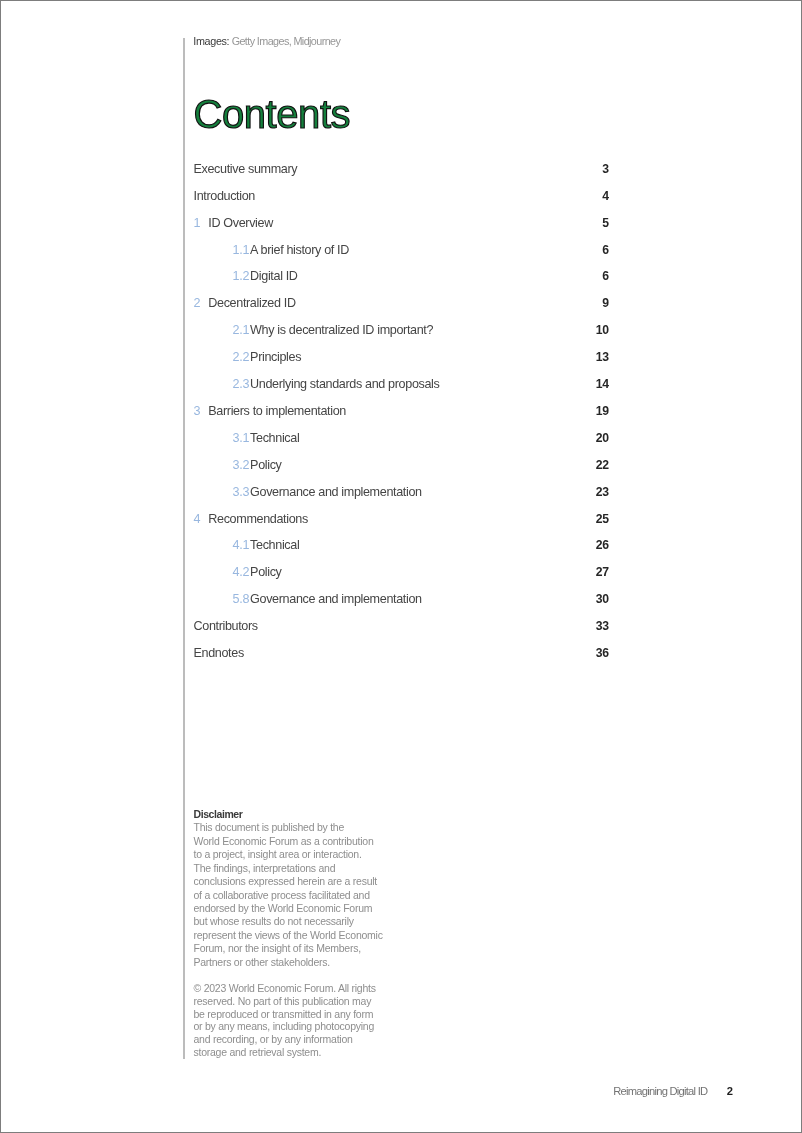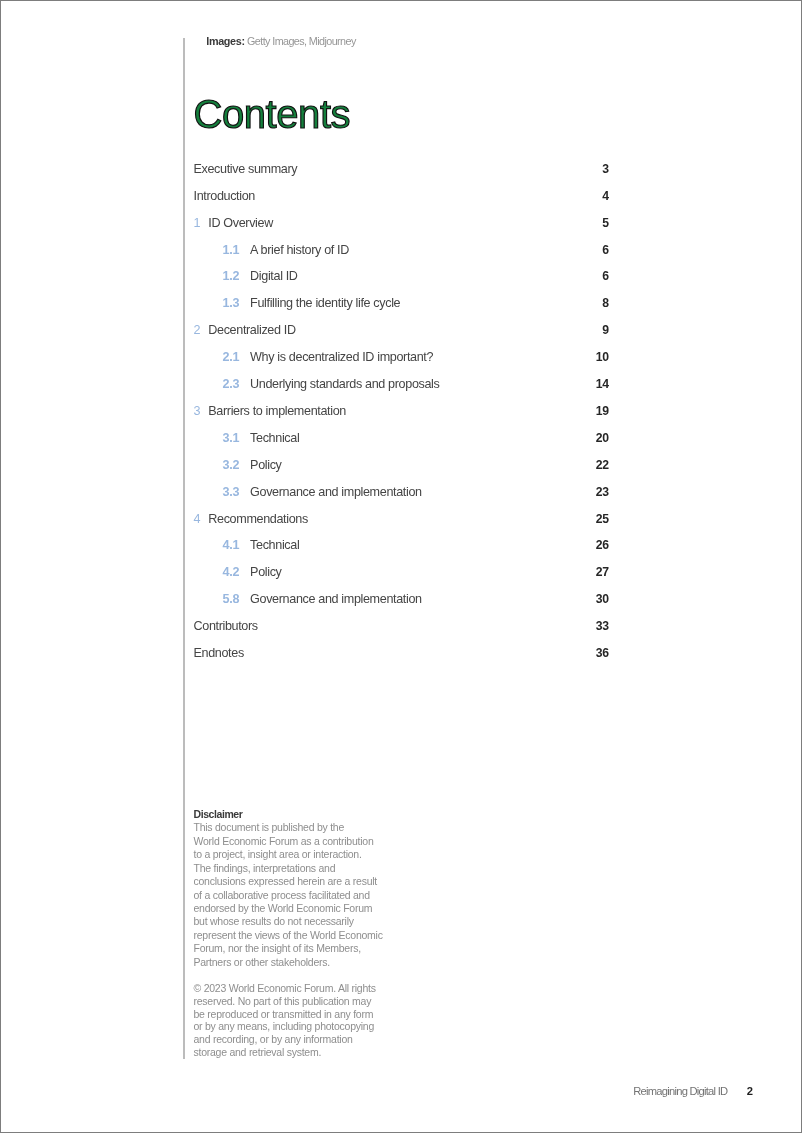--- a/index.html
+++ b/index.html
@@ -28,55 +28,55 @@
   .rule {
     position: absolute;
     left: 183.2px; top: 38.2px; width: 1.4px; height: 1021px;
     background: #bcbcbc;
   }
   .credit {
     position: absolute; left: 193.3px; top: 34.8px;
     font-size: 10.8px; line-height: 13px; color: #969696;
     letter-spacing: -0.6px; white-space: nowrap;
   }
-  .credit b { color: #3a3a3a; font-weight: bold; letter-spacing: -0.35px; margin-left: 13px; }
+  .credit b { color: #3a3a3a; font-weight: normal; letter-spacing: -0.35px; }
   h1.title {
     position: absolute; left: 193.6px; top: 93.9px;
     margin: 0; font-size: 40px; line-height: 40px; font-weight: normal;
     -webkit-text-stroke: 1.15px #111;
     letter-spacing: -0.45px; color: #15803d; white-space: nowrap;
   }
   .toc { position: absolute; left: 193.5px; top: 161.8px; width: 415.3px; }
   .row { position: relative; height: 26.91px; font-size: 12.6px;
          line-height: 14px; color: #454545; letter-spacing: -0.36px; }
   .row .num { position:absolute; left:0; color:#98b7df; letter-spacing:-0.2px; }
   .row .label { position:absolute; white-space:nowrap; }
   .row .page-no { position:absolute; right:0; font-weight:bold; color:#262626;
                   font-size:12.2px; letter-spacing:-0.3px; }
   .lvl0 .label { left: 0px; text-align: right; }
   .lvl1 .label { left: 14.8px; }
-  .lvl2 .num { left: 29px; font-weight: bold; }
+  .lvl2 .num { left: 39px; }
   .lvl2 .label { left: 56.6px; }
 
   .disclaimer {
     position: absolute; left: 193.5px; top: 808.3px; width: 210px;
     font-size: 10.5px; line-height: 13.42px; color: #8e8e8e;
     letter-spacing: -0.25px; white-space: nowrap;
   }
   .disclaimer .dtitle { color:#3a3a3a; font-weight:bold; letter-spacing:-0.42px;
                         line-height: 13.1px; }
   .copyright {
     position: absolute; left: 193.5px; top: 981.6px; width: 210px;
     font-size: 10.5px; line-height: 12.95px; color: #8e8e8e;
     letter-spacing: -0.25px; white-space: nowrap;
   }
 
   .footer {
     position:absolute; left:0; top:1084.7px; width:802px;
-    text-align:right; padding-right: 49px; box-sizing:border-box;
+    text-align:right; padding-right: 69px; box-sizing:border-box;
     font-size: 11.2px; line-height:13px; color:#737373; letter-spacing:-0.75px;
   }
   .footer .pg { font-weight:bold; color:#1f1f1f; margin-left: 19.4px; letter-spacing:0;
                 font-size:11.2px; }
 </style>
 </head>
 <body>
 
 <div class="page">
   <div class="page-border-t"></div>
@@ -109,34 +109,34 @@
       <div class="row lvl2">
         <span class="num">1.1</span>
         <span class="label">A brief history of ID</span>
         <span class="page-no">6</span>
       </div>
       <div class="row lvl2">
         <span class="num">1.2</span>
         <span class="label">Digital ID</span>
         <span class="page-no">6</span>
       </div>
-      <div class="row lvl2">
-        <span class="num">1.3</span>
-        <span class="label">Fulfilling the identity life cycle</span>
-        <span class="page-no">8</span>
-      </div>
       <div class="row lvl1">
         <span class="num">2</span>
         <span class="label">Decentralized ID</span>
         <span class="page-no">9</span>
       </div>
       <div class="row lvl2">
         <span class="num">2.1</span>
         <span class="label">Why is decentralized ID important?</span>
         <span class="page-no">10</span>
+      </div>
+      <div class="row lvl2">
+        <span class="num">2.2</span>
+        <span class="label">Principles</span>
+        <span class="page-no">13</span>
       </div>
       <div class="row lvl2">
         <span class="num">2.3</span>
         <span class="label">Underlying standards and proposals</span>
         <span class="page-no">14</span>
       </div>
       <div class="row lvl1">
         <span class="num">3</span>
         <span class="label">Barriers to implementation</span>
         <span class="page-no">19</span>

